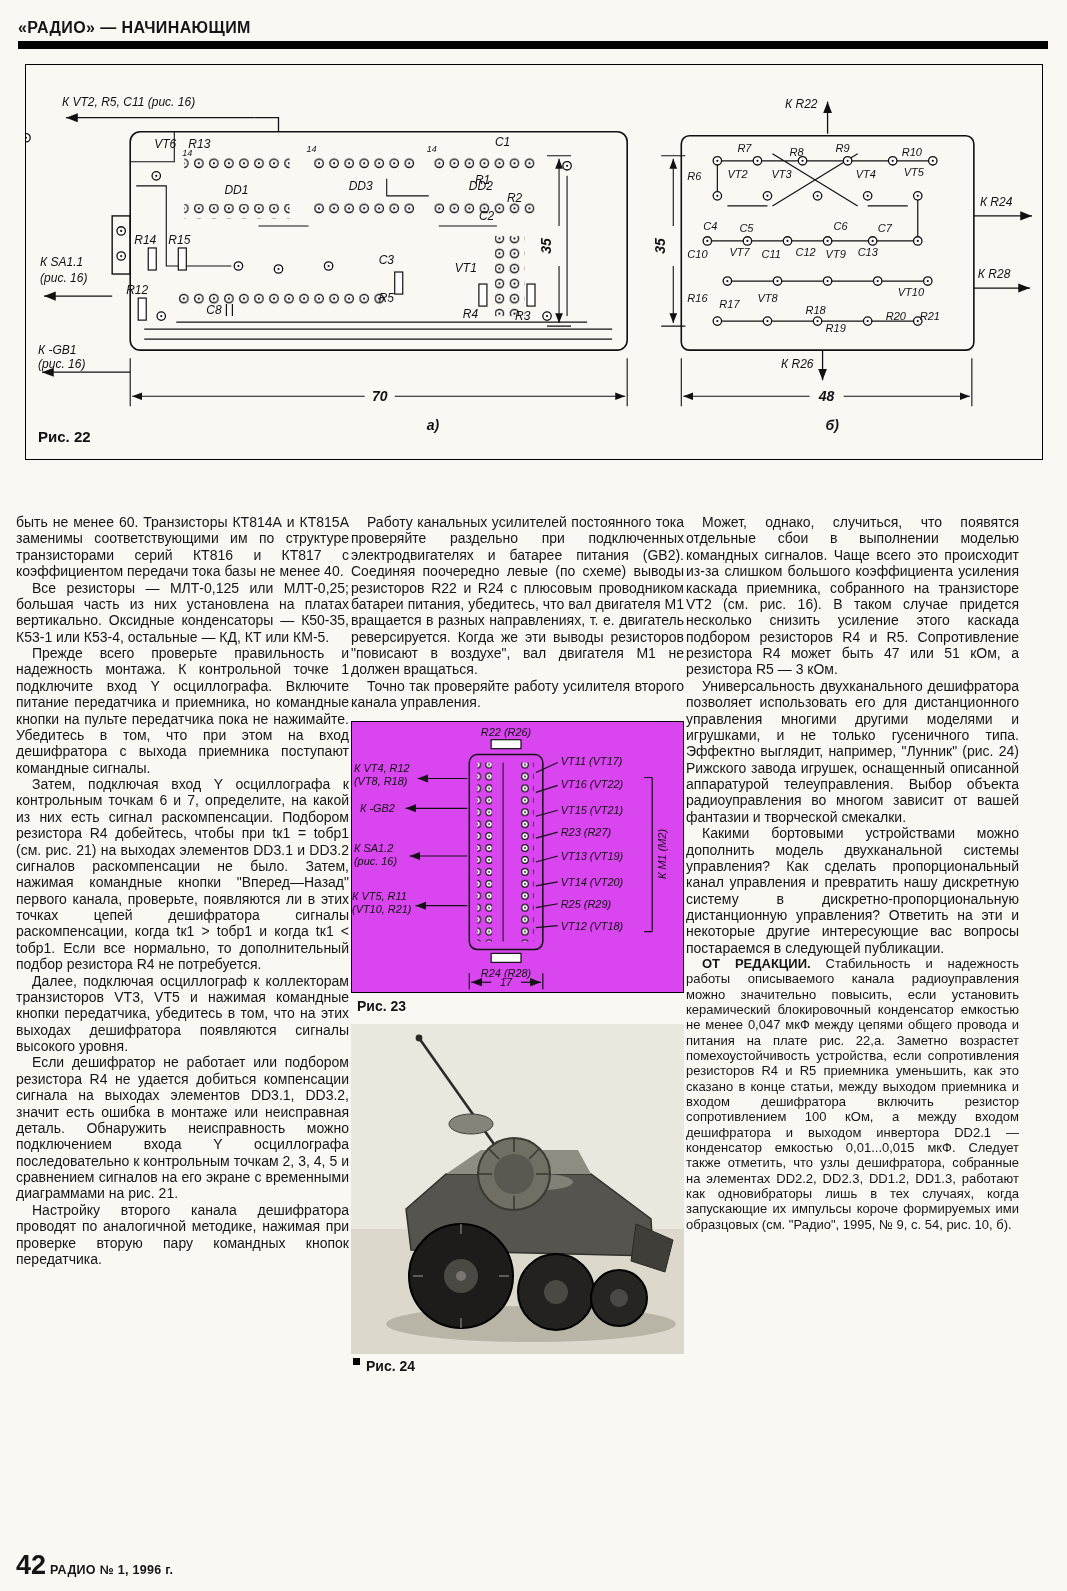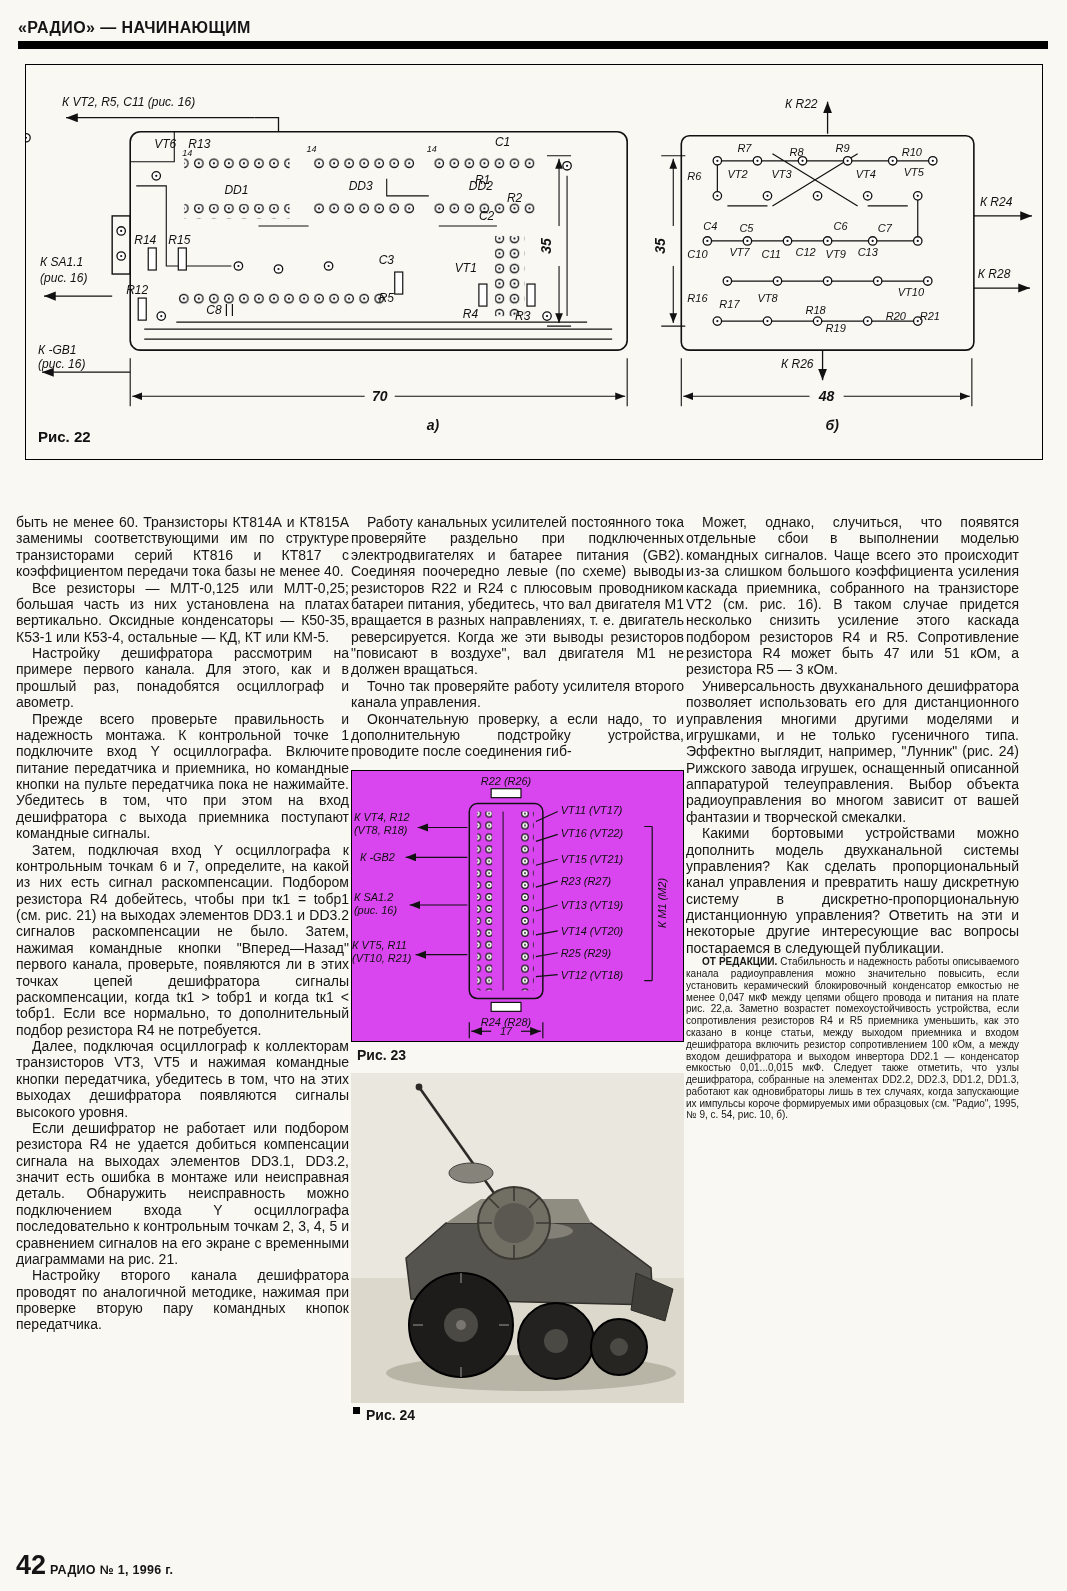--- a/index.html
+++ b/index.html
@@ -9,21 +9,21 @@
   .masthead { position:absolute; left:18px; top:19px; font-size:16px; font-weight:800; letter-spacing:.4px; }
   .rule { position:absolute; left:18px; right:19px; top:41px; height:8px; background:#000; }
 
   .fig22-box { position:absolute; left:25px; top:64px; width:1018px; height:396px; border:1.6px solid #000; background:#faf8f3; }
   .fig22-box svg { width:100%; height:100%; display:block; }
 
   .cols { position:absolute; left:16px; top:506px; width:1035px; display:flex; gap:2px;margin-top:8px; }
   .col { width:333px; height:1062px; overflow:hidden; font-size:14px; line-height:1.17; text-align:justify; }
   .col p { text-indent:16px; margin:0; }
   .col p.noind { text-indent:0; }
-  .col p.ed { font-size:10px; line-height:1.18; }
+  .col p.ed { font-size:13px; line-height:1.18; }
 
   .fig23-box { border:1.6px solid #000; width:333px; height:272px; margin-top:10px; background:#d946ef; }
   .fig23-box svg { width:100%; height:100%; display:block; }
   .figcap { font-weight:bold; font-size:14px; margin:5px 0 10px 6px; text-indent:0; }
 
   .photo { width:333px; height:330px; margin-top:6px; }
   .photo svg { width:100%; height:100%; display:block; }
   .photocap { display:flex; align-items:flex-start; gap:6px; margin:4px 0 0 2px; font-weight:bold; font-size:14px; }
   .sq { width:7px; height:7px; background:#000; display:inline-block; }
 
@@ -234,32 +234,30 @@
   <text class="sd" x="798" y="364">б)</text>
   <text class="sb" x="12" y="376">Рис. 22</text>
 </svg>
 </div>
 
 <div class="cols">
 
   <div class="col">
     <p class="noind">быть не менее 60. Транзисторы КТ814А и КТ815А заменимы соответствующими им по структуре транзисторами серий КТ816 и КТ817 с коэффициентом передачи тока базы не менее 40.</p>
     <p>Все резисторы — МЛТ-0,125 или МЛТ-0,25; большая часть из них установлена на платах вертикально. Оксидные конденсаторы — К50-35, К53-1 или К53-4, остальные — КД, КТ или КМ-5.</p>
-    <p>Настройку дешифратора рассмотрим на примере первого канала. Для этого, как и в прошлый раз, понадобятся осциллограф и авометр.</p>
     <p>Прежде всего проверьте правильность и надежность монтажа. К контрольной точке 1 подключите вход Y осциллографа. Включите питание передатчика и приемника, но командные кнопки на пульте передатчика пока не нажимайте. Убедитесь в том, что при этом на вход дешифратора с выхода приемника поступают командные сигналы.</p>
     <p>Затем, подключая вход Y осциллографа к контрольным точкам 6 и 7, определите, на какой из них есть сигнал раскомпенсации. Подбором резистора R4 добейтесь, чтобы при tк1 = tобр1 (см. рис. 21) на выходах элементов DD3.1 и DD3.2 сигналов раскомпенсации не было. Затем, нажимая командные кнопки "Вперед—Назад" первого канала, проверьте, появляются ли в этих точках цепей дешифратора сигналы раскомпенсации, когда tк1 &gt; tобр1 и когда tк1 &lt; tобр1. Если все нормально, то дополнительный подбор резистора R4 не потребуется.</p>
     <p>Далее, подключая осциллограф к коллекторам транзисторов VT3, VT5 и нажимая командные кнопки передатчика, убедитесь в том, что на этих выходах дешифратора появляются сигналы высокого уровня.</p>
     <p>Если дешифратор не работает или подбором резистора R4 не удается добиться компенсации сигнала на выходах элементов DD3.1, DD3.2, значит есть ошибка в монтаже или неисправная деталь. Обнаружить неисправность можно подключением входа Y осциллографа последовательно к контрольным точкам 2, 3, 4, 5 и сравнением сигналов на его экране с временными диаграммами на рис. 21.</p>
     <p>Настройку второго канала дешифратора проводят по аналогичной методике, нажимая при проверке вторую пару командных кнопок передатчика.</p>
   </div>
 
   <div class="col">
     <p>Работу канальных усилителей постоянного тока проверяйте раздельно при подключенных электродвигателях и батарее питания (GB2). Соединяя поочередно левые (по схеме) выводы резисторов R22 и R24 с плюсовым проводником батареи питания, убедитесь, что вал двигателя M1 вращается в разных направлениях, т. е. двигатель реверсируется. Когда же эти выводы резисторов "повисают в воздухе", вал двигателя M1 не должен вращаться.</p>
     <p>Точно так проверяйте работу усилителя второго канала управления.</p>
-    <p>Окончательную проверку, а если надо, то и дополнительную подстройку устройства, проводите после соединения гиб-</p>
 
     <div class="fig23-box">
       <svg viewBox="0 0 333 270">
         <g>
           <rect x="118" y="32" width="74" height="196" rx="8" fill="none" stroke="#111" stroke-width="1.5"></rect>
           <rect x="126" y="40" width="15" height="180" fill="url(#pd2)"></rect>
           <rect x="168" y="40" width="15" height="180" fill="url(#pd2)"></rect>
           <line x1="152" y1="40" x2="152" y2="220" stroke="#111" stroke-width="1"></line>
           <rect x="140" y="17" width="30" height="9" fill="#fff" stroke="#111" stroke-width="1.2"></rect>
           <rect x="140" y="232" width="30" height="9" fill="#fff" stroke="#111" stroke-width="1.2"></rect>

